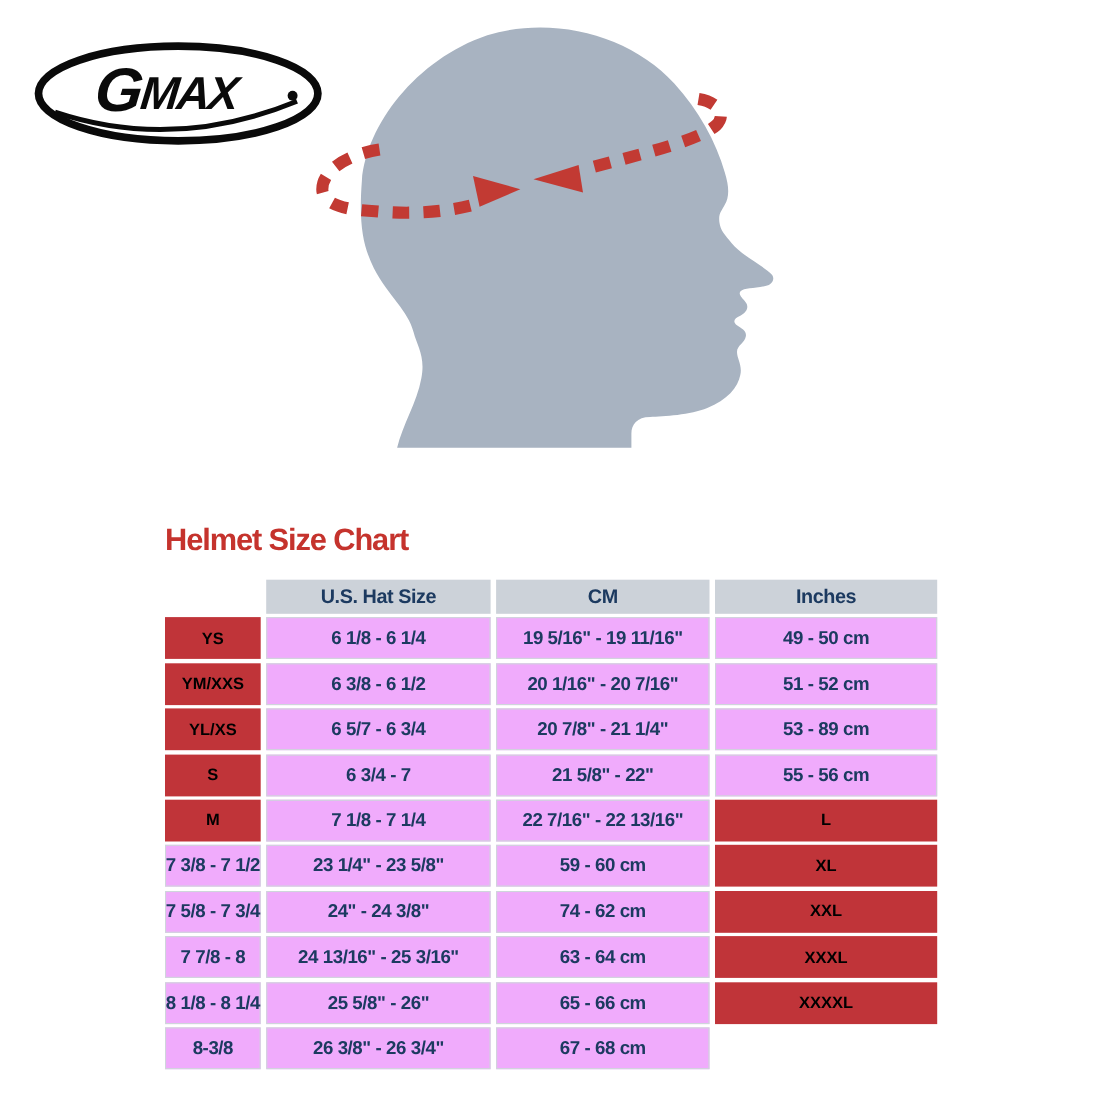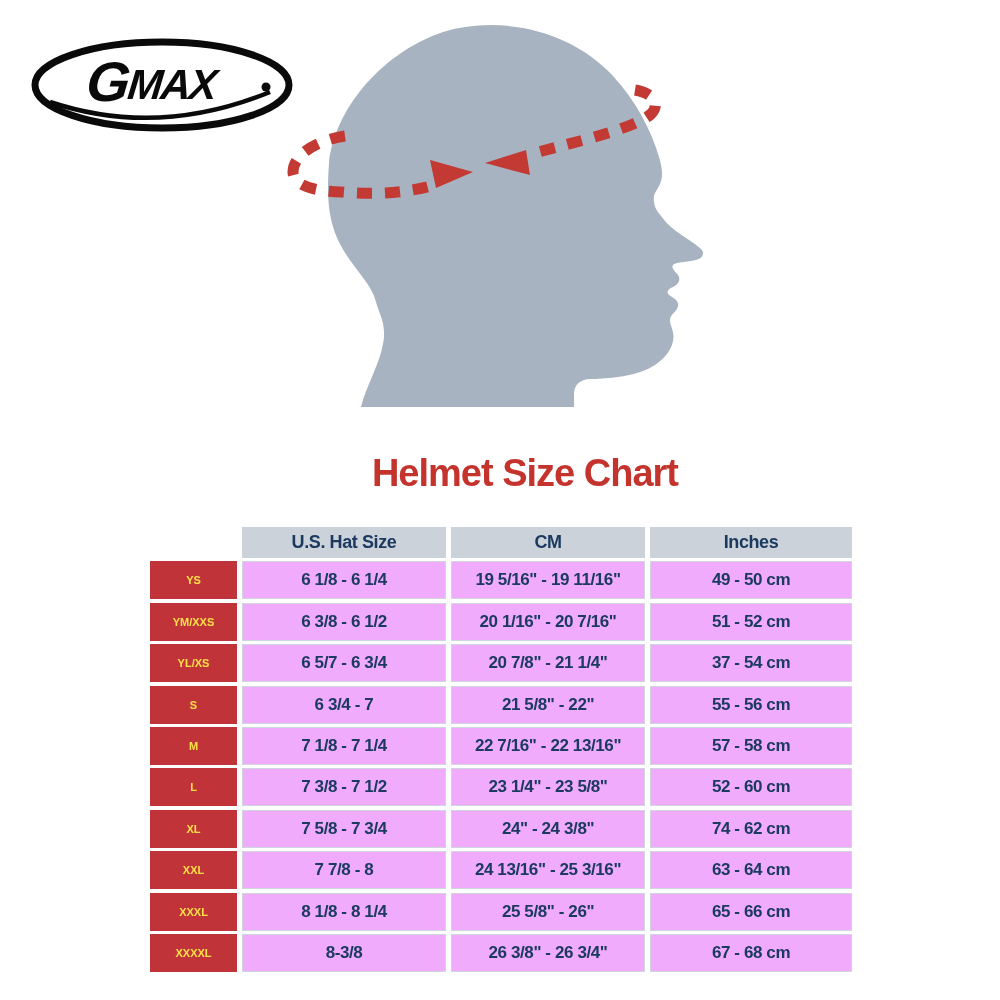--- a/index.html
+++ b/index.html
@@ -6,41 +6,41 @@
   .canvas{
     position:relative;width:1000px;height:1000px;background:#fff;overflow:hidden;
     font-family:"Liberation Sans","DejaVu Sans",sans-serif;
   }
   
   .logo{position:absolute;left:28px;top:36px;width:268px;height:98px;}
   
   .head-art{position:absolute;left:283px;top:14px;width:432px;height:432px;}
   
   .chart-title{
-    position:absolute;left:150px;top:454px;width:528px;text-align:right;
-    font-size:38px;font-weight:700;letter-spacing:-1px;color:var(--title-red);
+    position:absolute;left:150px;top:477px;width:528px;text-align:left;
+    font-size:28px;font-weight:700;letter-spacing:-1px;color:var(--title-red);
     line-height:1.0;
   }
   
   .size-table{
     position:absolute;left:150px;top:527px;width:806px;
     display:grid;
     grid-template-columns:87px 204px 194px 202px;
     grid-auto-rows:38px;
     grid-template-rows:31px;
     column-gap:5px;row-gap:3.4px;
   }
   .cell{
     display:flex;align-items:center;justify-content:center;
     color:var(--navy);font-weight:700;letter-spacing:-0.4px;
     white-space:nowrap;
   }
   .corner-cell{background:transparent;}
   .header-cell{background:var(--header-bg);font-size:18px;}
-  .size-cell{background:var(--brand-red);color:#fde047;font-size:11px;letter-spacing:0;}
+  .size-cell{background:var(--brand-red);color:#000000;font-size:15px;letter-spacing:0;}
   .data-cell{background:#f0abfc;border:1.6px solid var(--border-gray);font-size:17px;}
 </style>
 </head>
 <body>
 
 <div class="canvas" style="--brand-red: #c03439; --title-red: #c5332d; --dash-red: #c23a33; --navy: #1c3a60; --header-bg: #ccd2d9; --border-gray: #cfd5db; --head-fill: #a8b3c1;">
 
   <svg class="logo" viewBox="0 0 268 98" aria-hidden="true">
     <ellipse cx="134" cy="49" rx="127" ry="43" fill="#ffffff" stroke="#0a0a0a" stroke-width="7"></ellipse>
     <path d="M 22 66 Q 130 102 242 56" fill="none" stroke="#0a0a0a" stroke-width="4.5"></path>
@@ -98,36 +98,35 @@
     <div class="cell data-cell">49 - 50 cm</div>
 
     <div class="cell size-cell">YM/XXS</div>
     <div class="cell data-cell">6 3/8 - 6 1/2</div>
     <div class="cell data-cell">20 1/16" - 20 7/16"</div>
     <div class="cell data-cell">51 - 52 cm</div>
 
     <div class="cell size-cell">YL/XS</div>
     <div class="cell data-cell">6 5/7 - 6 3/4</div>
     <div class="cell data-cell">20 7/8" - 21 1/4"</div>
-    <div class="cell data-cell">37 - 54 cm</div>
+    <div class="cell data-cell">53 - 89 cm</div>
 
     <div class="cell size-cell">S</div>
     <div class="cell data-cell">6 3/4 - 7</div>
     <div class="cell data-cell">21 5/8" - 22"</div>
     <div class="cell data-cell">55 - 56 cm</div>
 
     <div class="cell size-cell">M</div>
     <div class="cell data-cell">7 1/8 - 7 1/4</div>
     <div class="cell data-cell">22 7/16" - 22 13/16"</div>
-    <div class="cell data-cell">57 - 58 cm</div>
 
     <div class="cell size-cell">L</div>
     <div class="cell data-cell">7 3/8 - 7 1/2</div>
     <div class="cell data-cell">23 1/4" - 23 5/8"</div>
-    <div class="cell data-cell">52 - 60 cm</div>
+    <div class="cell data-cell">59 - 60 cm</div>
 
     <div class="cell size-cell">XL</div>
     <div class="cell data-cell">7 5/8 - 7 3/4</div>
     <div class="cell data-cell">24" - 24 3/8"</div>
     <div class="cell data-cell">74 - 62 cm</div>
 
     <div class="cell size-cell">XXL</div>
     <div class="cell data-cell">7 7/8 - 8</div>
     <div class="cell data-cell">24 13/16" - 25 3/16"</div>
     <div class="cell data-cell">63 - 64 cm</div>

